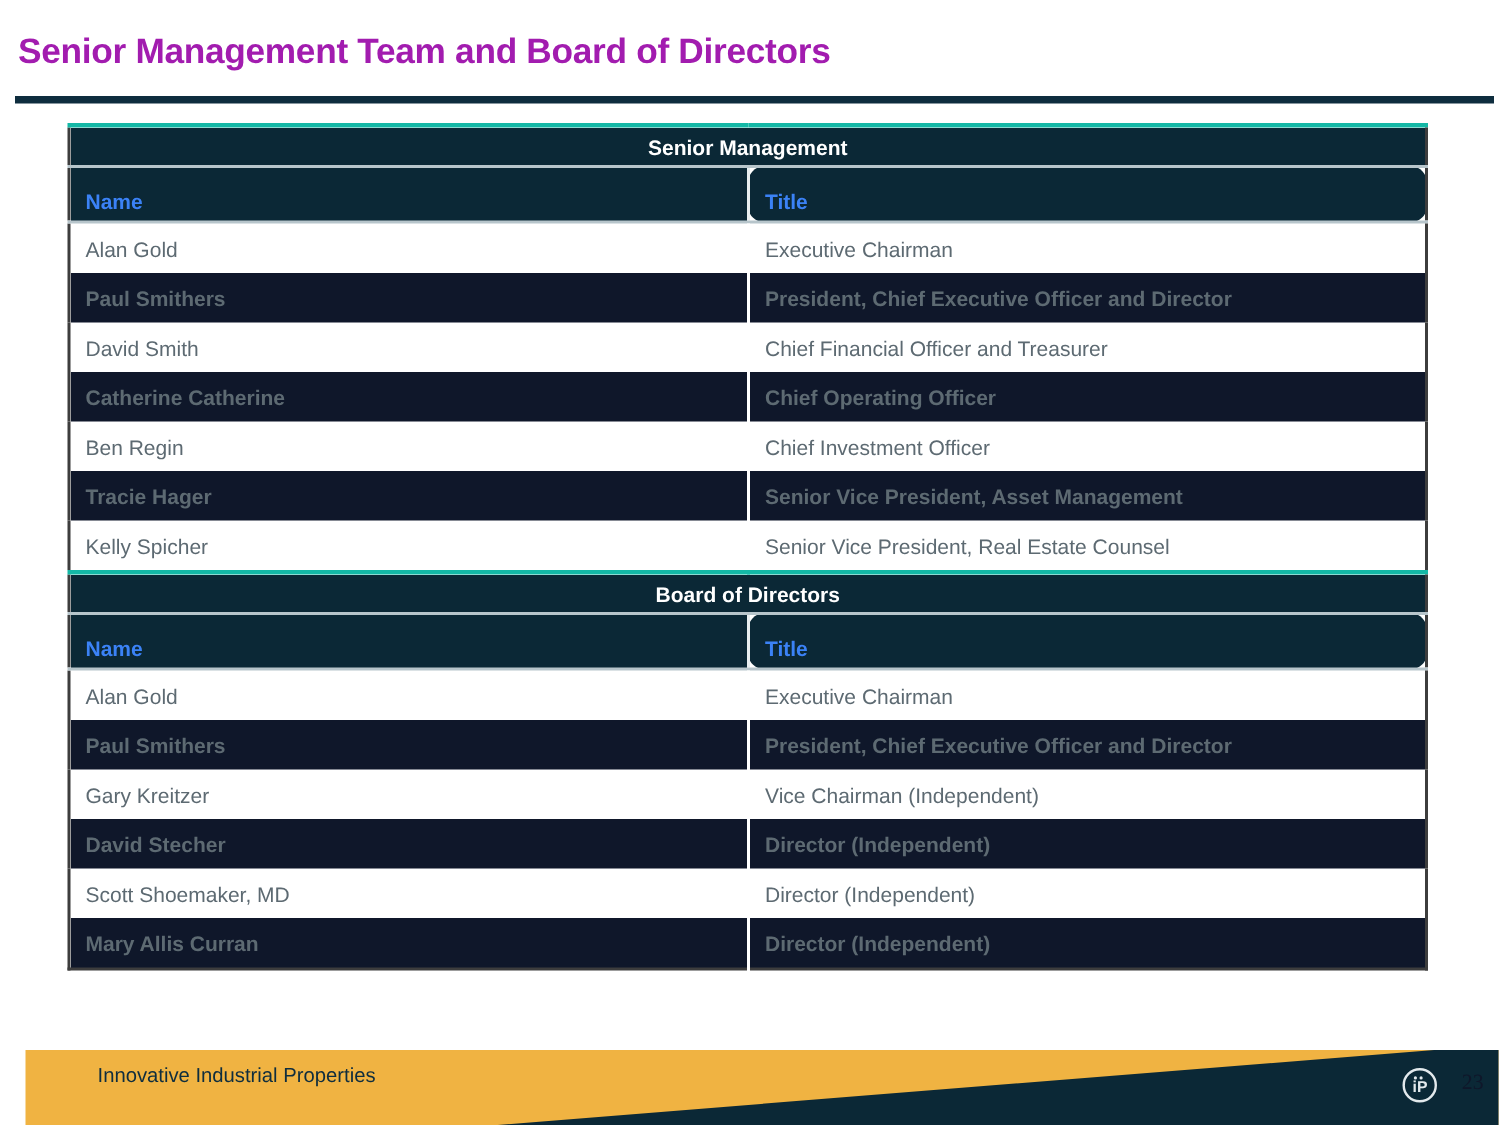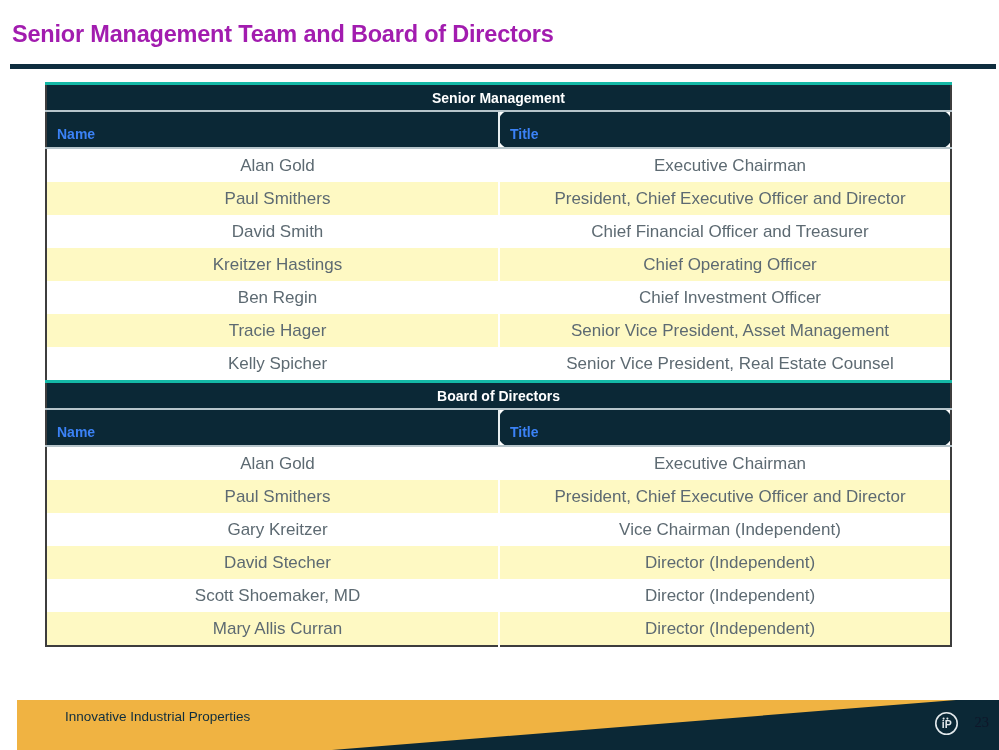--- a/index.html
+++ b/index.html
@@ -38,23 +38,23 @@
   }
   tr.col-header-row td {
     background:#0b2836; color:#3b82f6;
     font-weight:bold; font-size:14px; text-align:left;
     height:27px; padding:8px 0 0 10px;
     border-bottom:2px solid #b7c5cb;
   }
   tr.col-header-row td + td { border-left:2px solid #e8eef0;border-radius:10px; }
   tr.data-row td {
     background:#ffffff; color:#5d6a72;
-    font-size:17px; height:33px; padding:0 0 0 10px;text-align:center;
+    font-size:14px; height:33px; padding:0 0 0 10px;
   }
-  tr.data-row.alt td { background:#fef9c3; }
+  tr.data-row.alt td { background:#0f172a;font-weight:bold; }
   tr.data-row td + td { border-left:2px solid #ffffff; }
 
   
   .footer {
     position:absolute; left:17px; top:700px; width:999px; height:60px;
     background:#f0b342;
   }
   .footer .wedge {
     position:absolute; left:0; top:0; width:100%; height:100%;
     display:block;
@@ -94,21 +94,21 @@
       </tr>
       <tr class="data-row alt">
         <td>Paul Smithers</td>
         <td>President, Chief Executive Officer and Director</td>
       </tr>
       <tr class="data-row">
         <td>David Smith</td>
         <td>Chief Financial Officer and Treasurer</td>
       </tr>
       <tr class="data-row alt">
-        <td>Kreitzer Hastings</td>
+        <td>Catherine Catherine</td>
         <td>Chief Operating Officer</td>
       </tr>
       <tr class="data-row">
         <td>Ben Regin</td>
         <td>Chief Investment Officer</td>
       </tr>
       <tr class="data-row alt">
         <td>Tracie Hager</td>
         <td>Senior Vice President, Asset Management</td>
       </tr>

